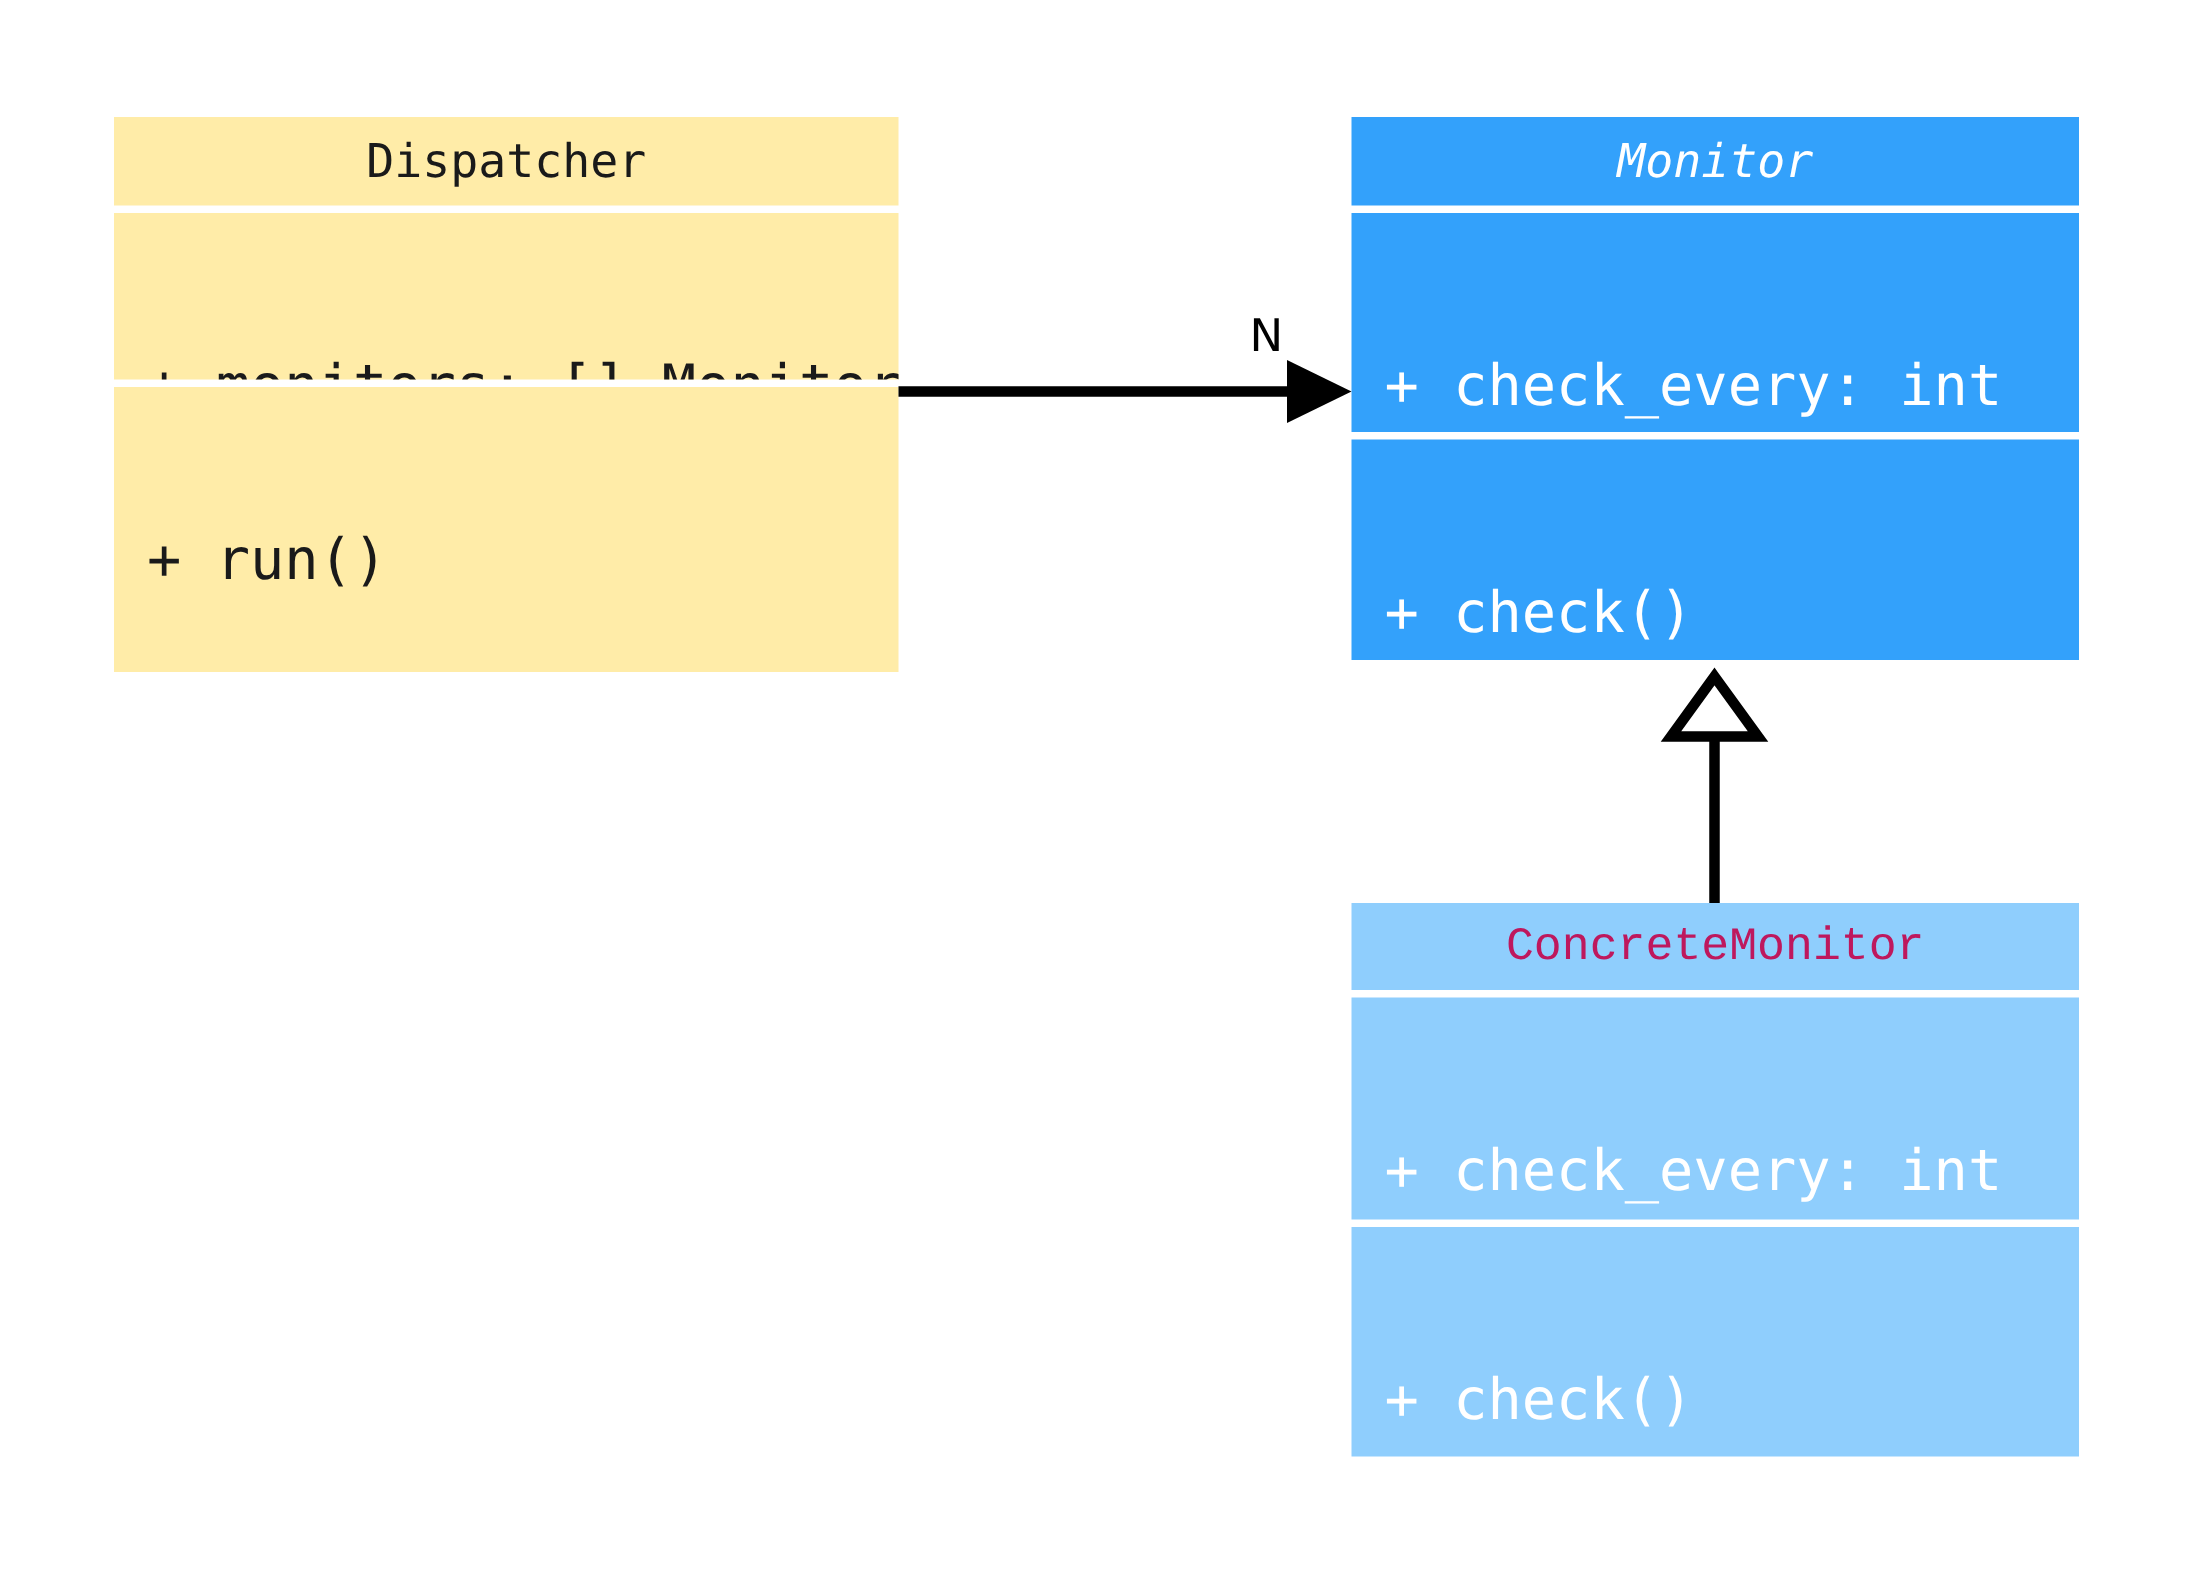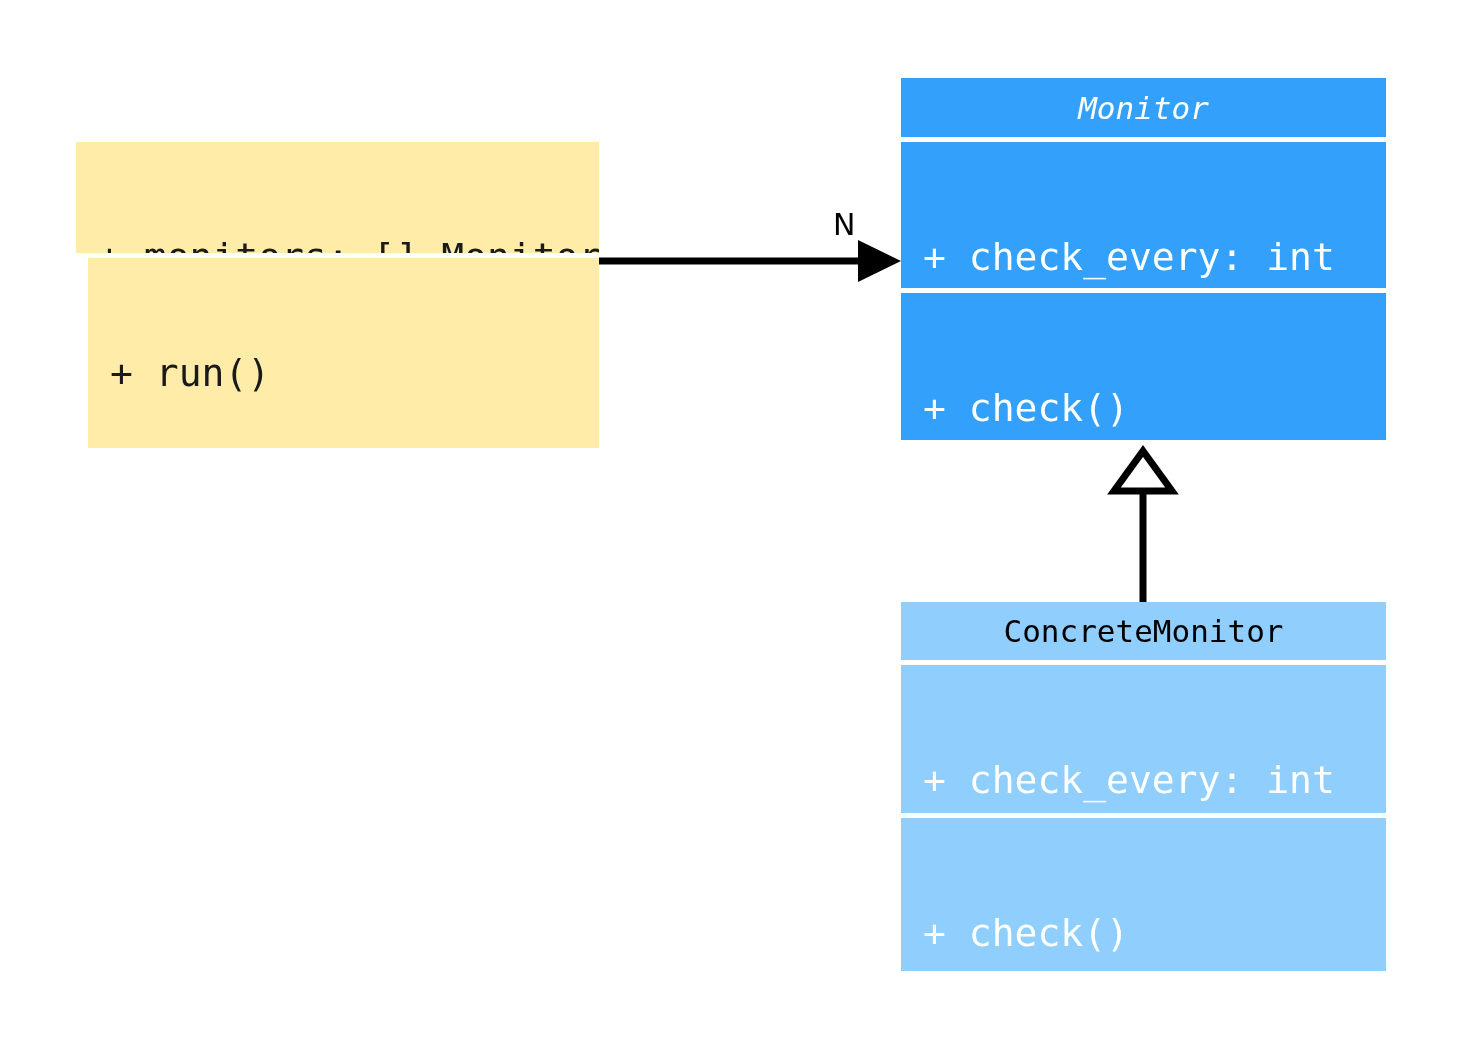--- a/index.html
+++ b/index.html
@@ -67,21 +67,21 @@
   #dispatcher-class .class-title { color: #1a1a1a; }
   #dispatcher-class .member-list { color: #1a1a1a; }
 
   
   #monitor-class .compartment { background: #33a1fb; }
   #monitor-class .class-title { color: #ffffff; }
   #monitor-class .member-list { color: #ffffff; }
 
   
   #concrete-monitor-class .compartment { background: #8fcefd; }
-  #concrete-monitor-class .class-title { color: #000000; }
+  #concrete-monitor-class .class-title { color: #be185d; font-family: Liberation Mono, monospace; }
   #concrete-monitor-class .member-list { color: #ffffff; }
 
   
   .edge-layer {
     position: absolute;
     left: 0;
     top: 0;
     width: 1463px;
     height: 1048px;
     pointer-events: none;
@@ -95,26 +95,27 @@
     white-space: pre;
   }
 </style>
 </head>
 <body>
 
 <div class="canvas">
 
   <div class="uml-class" id="dispatcher-class" style="left:76px; top:78px; width:523px; height:370px;">
 
+    <div class="compartment class-title" style="top:0px; height:59px;">Dispatcher</div>
 
     <div class="compartment member-list" style="top:64px; height:111px;">
       <div class="member-line">+ monitors: [] Monitor</div>
     </div>
 
-    <div class="compartment member-list" style="top:180px; height:190px;margin-left:12px;">
+    <div class="compartment member-list" style="top:180px; height:190px;">
       <div class="member-line">+ run()</div>
       
       
     </div>
   </div>
 
   <div class="uml-class" id="monitor-class" style="left:901px; top:78px; width:485px; height:362px;padding-left:44px;">
 
     <div class="compartment class-title abstract" style="top:0px; height:59px;">Monitor</div>
 

